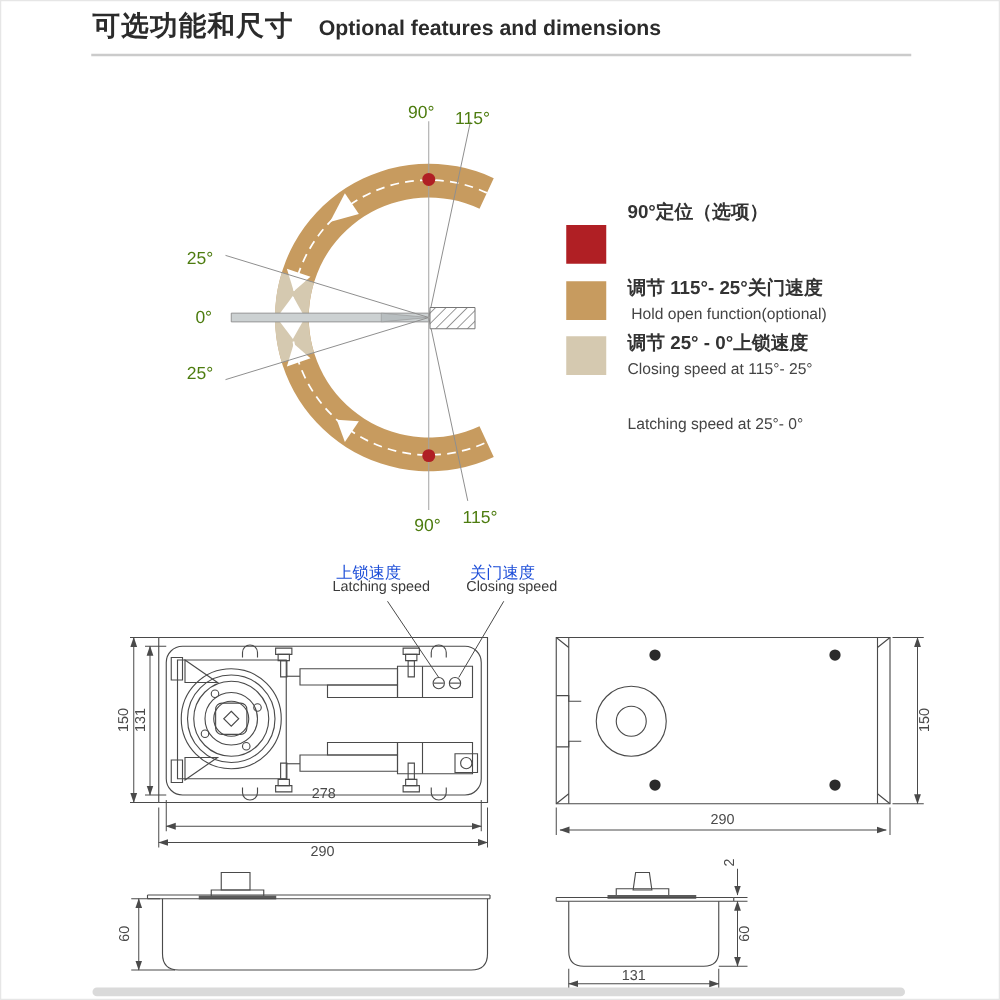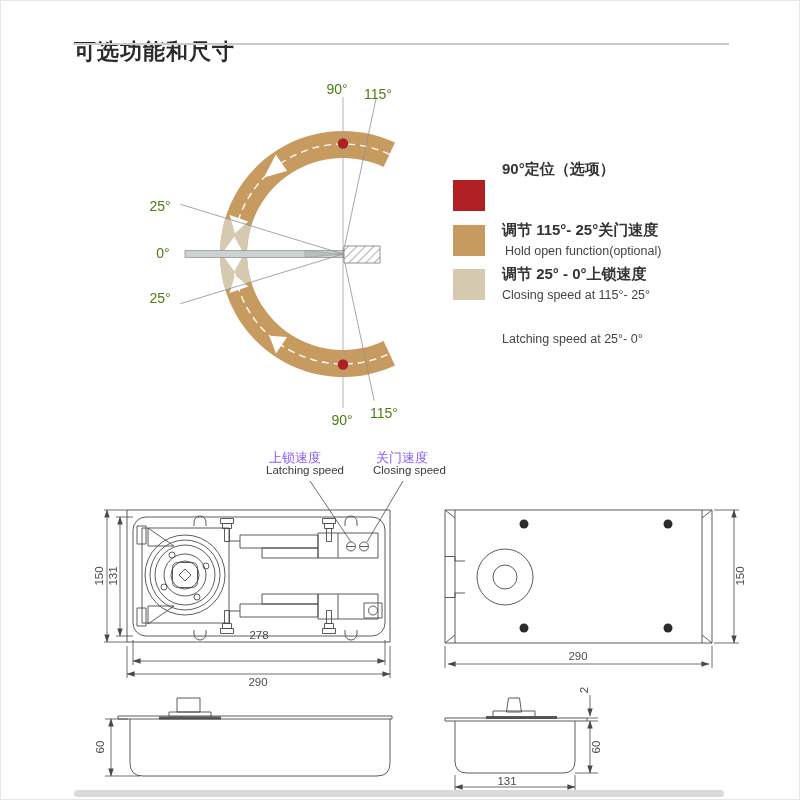--- a/index.html
+++ b/index.html
@@ -2,28 +2,28 @@
 <html><head>
 <meta charset="utf-8">
 <style>
   html,body{margin:0;padding:0;}
   body{
     width:800px;height:800px;position:relative;background:#fff;
     font-family:"Liberation Sans","DejaVu Sans",sans-serif;
     color:#333;overflow:hidden;
   }
   .frame{position:absolute;inset:0;border:1px solid #e6e6e6;pointer-events:none;}
-  .title-row{position:absolute;left:74px;top:6px;display:flex;align-items:baseline;gap:20px;white-space:nowrap;margin-top:31px;}
+  .title-row{position:absolute;left:74px;top:6px;display:flex;align-items:baseline;gap:20px;white-space:nowrap;}
   .title-zh{font-size:22px;font-weight:700;color:#2b2b2b;letter-spacing:1px;}
   .title-en{font-size:17px;font-weight:600;color:#2b2b2b;}
   .title-rule{position:absolute;left:73px;top:43px;width:656px;height:2px;background:#cbcbcb;}
   .angle-label{position:absolute;transform:translate(-50%,-50%);font-size:14px;color:#4d7c0f;white-space:nowrap;}
   .legend-zh{position:absolute;font-size:15px;font-weight:600;color:#333;white-space:nowrap;}
   .legend-en{position:absolute;font-size:12.5px;color:#444;white-space:nowrap;margin-top:48px;}
-  .plan-zh{position:absolute;font-size:13px;color:#8b5cf6;white-space:nowrap;}
+  .plan-zh{position:absolute;font-size:13px;color:#1d4ed8;white-space:nowrap;}
   .plan-en{position:absolute;font-size:11.5px;color:#3a3a3a;white-space:nowrap;}
   .dim{position:absolute;transform:translate(-50%,-50%);font-size:11.5px;color:#4a4a4a;white-space:nowrap;}
   .dim-rot{position:absolute;transform:translate(-50%,-50%) rotate(-90deg);font-size:11.5px;color:#4a4a4a;white-space:nowrap;}
   .footer-bar{position:absolute;left:74px;top:790px;width:650px;height:7px;border-radius:4px;background:#dadada;}
   svg{position:absolute;left:0;top:0;}
   svg *{vector-effect:non-scaling-stroke;}
 </style>
 </head>
 <body>
 
@@ -219,20 +219,21 @@
         <line x1="455" y1="775" x2="455" y2="791"></line>
         <line x1="575" y1="775" x2="575" y2="791"></line>
         <line x1="455" y1="787" x2="575" y2="787" marker-start="url(#ma)" marker-end="url(#ma)"></line>
       </g>
     </g>
   </g>
 </svg>
 
 <div class="title-row">
   <span class="title-zh">可选功能和尺寸</span>
+  <span class="title-en">Optional features and dimensions</span>
 </div>
 <div class="title-rule"></div>
 
 <div class="angle-label" style="left:337px;top:89px;">90°</div>
 <div class="angle-label" style="left:378px;top:94px;">115°</div>
 <div class="angle-label" style="left:160px;top:206px;">25°</div>
 <div class="angle-label" style="left:163px;top:253px;">0°</div>
 <div class="angle-label" style="left:160px;top:298px;">25°</div>
 <div class="angle-label" style="left:342px;top:420px;">90°</div>
 <div class="angle-label" style="left:384px;top:413px;">115°</div>

